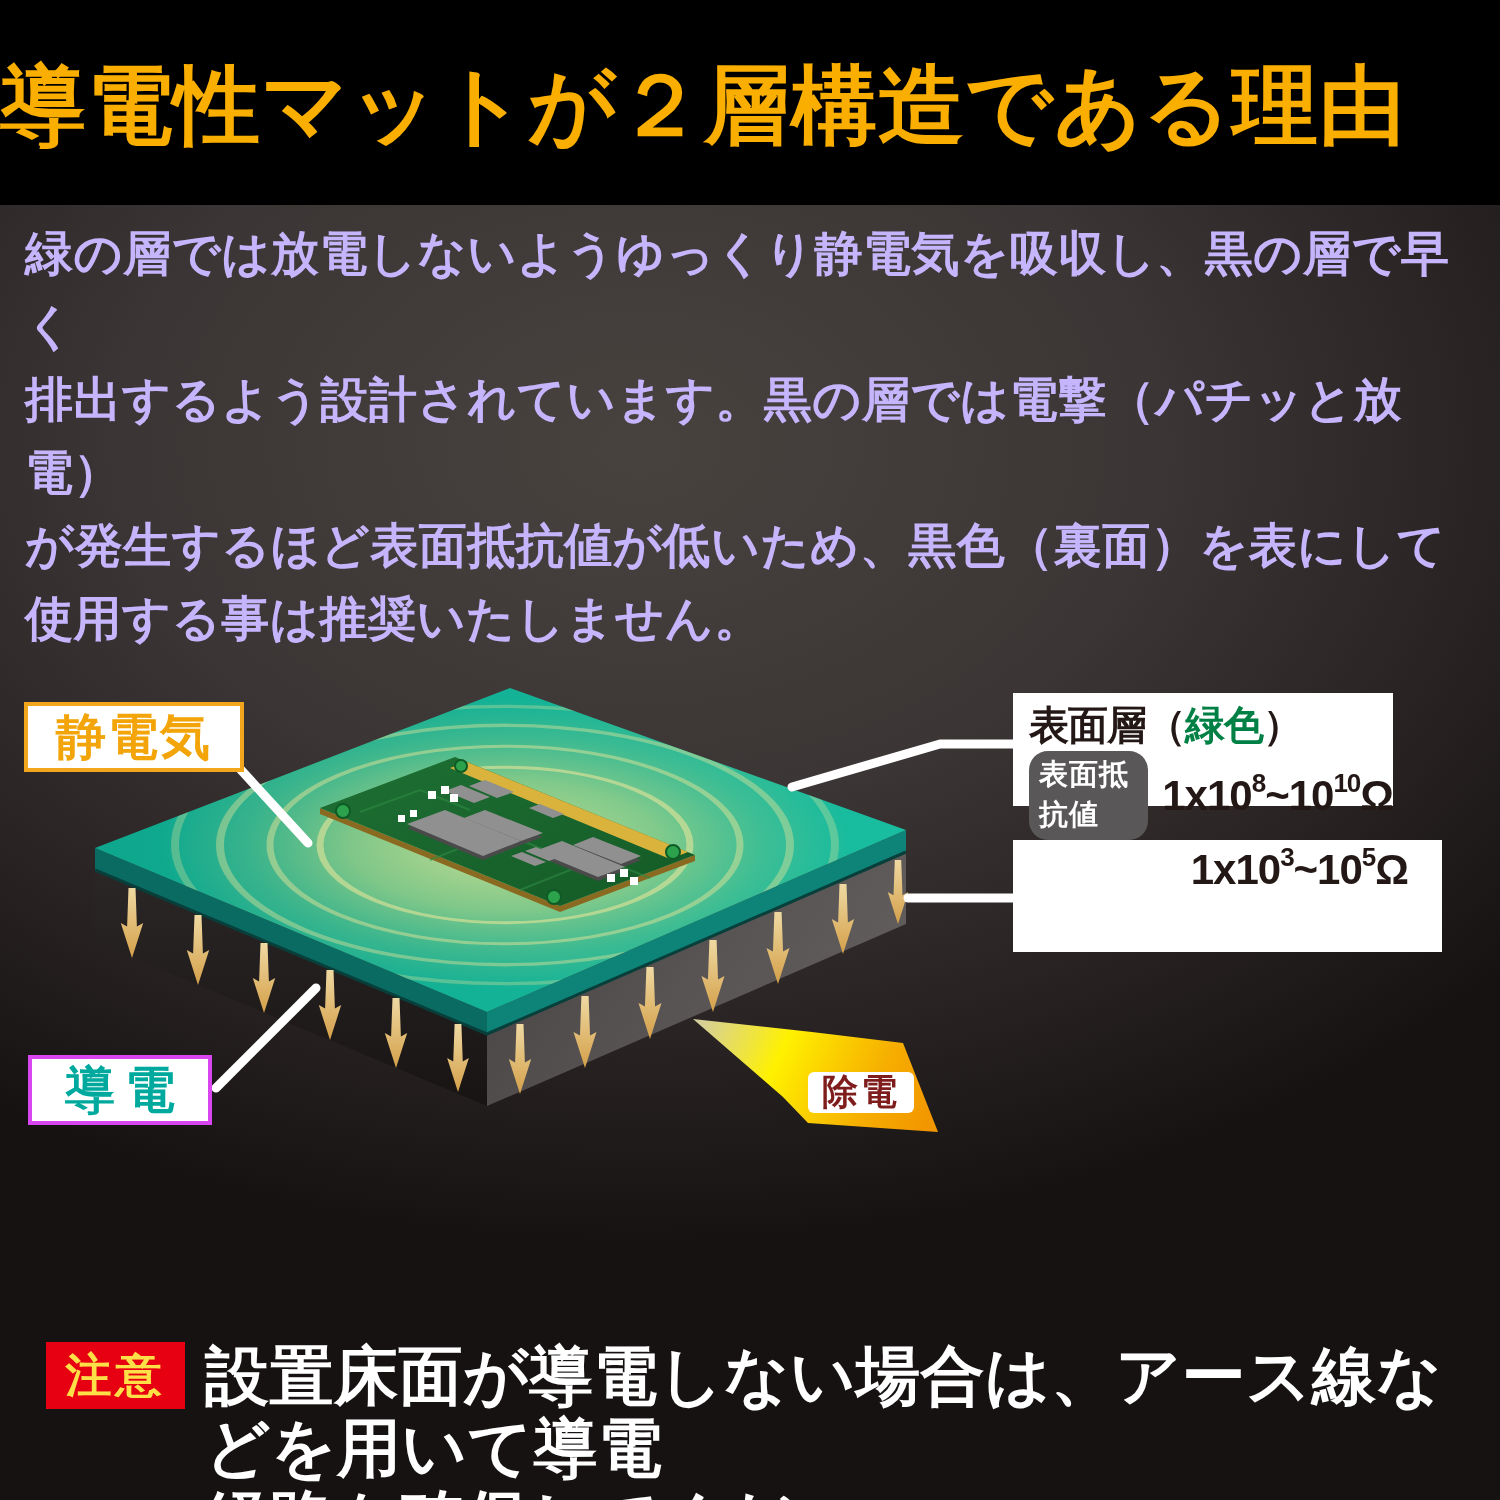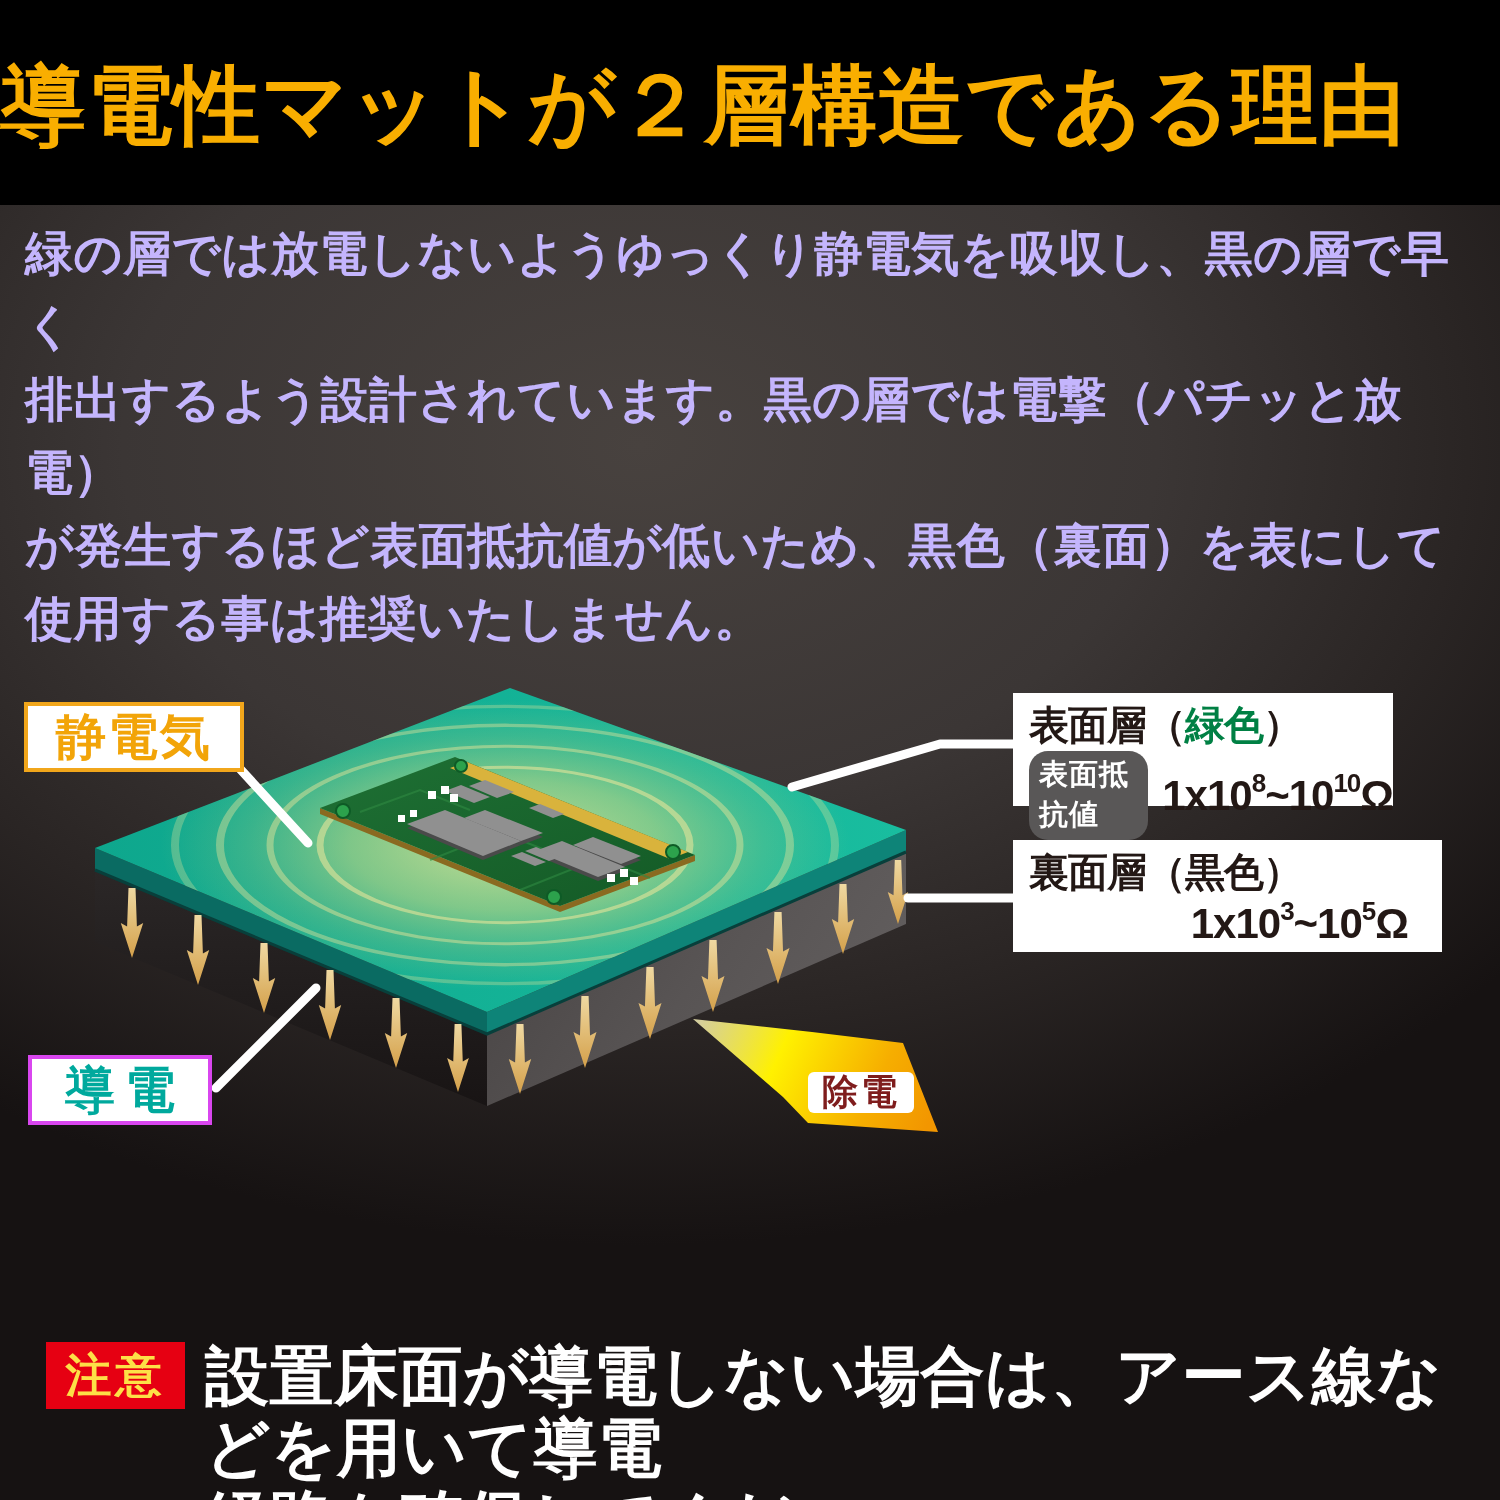--- a/index.html
+++ b/index.html
@@ -212,19 +212,18 @@
   <div class="co-title">
     <span>表面層（</span><span class="co-green">緑色</span><span>）</span>
   </div>
   <div class="co-row">
     <span class="co-badge">表面抵抗値</span>
     <span class="co-val"><span>1x10</span><span class="sup">8</span><span>~10</span><span class="sup">10</span><span>Ω</span></span>
   </div>
 </div>
 
 <div id="callout-back" class="abs callout">
-  <div class="co-title">裏面層（黒色）</div>
   <div class="co-val-right"><span>1x10</span><span class="sup">3</span><span>~10</span><span class="sup">5</span><span>Ω</span></div>
 </div>
 
 <div id="caution-badge" class="abs">注意</div>
 <div id="caution-text" class="abs">設置床面が導電しない場合は、アース線などを用いて導電
 経路を確保してくだい。</div>
 
 </body></html>

